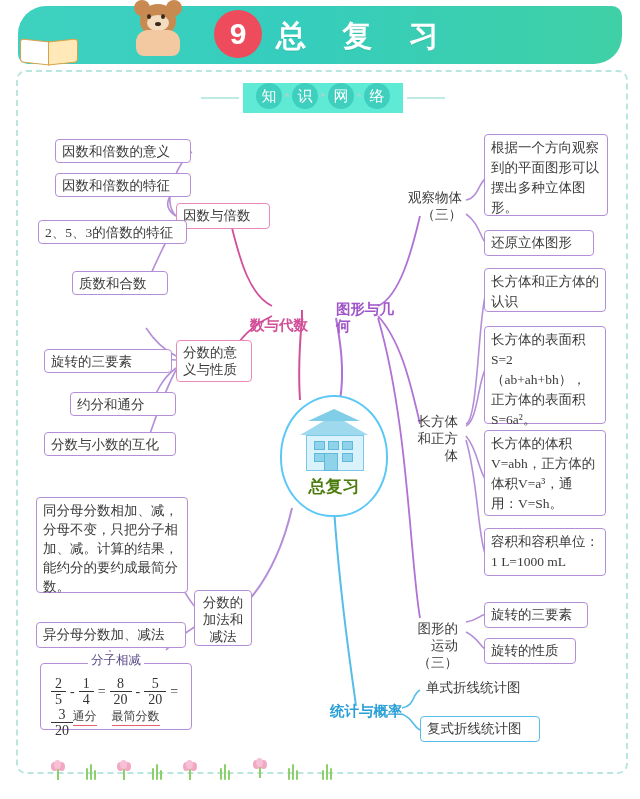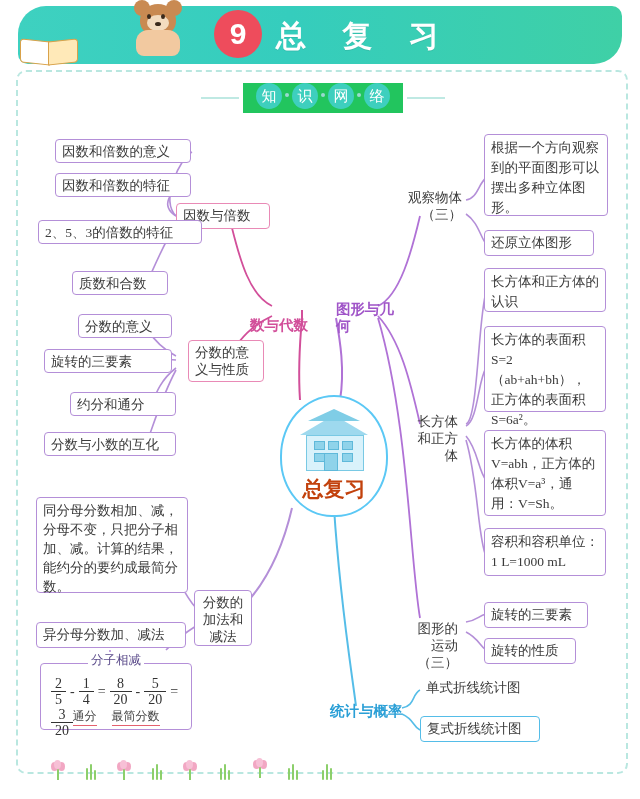--- a/index.html
+++ b/index.html
@@ -63,21 +63,21 @@
     font-family:"Liberation Sans",sans-serif;
     text-shadow:0 1px 0 rgba(0,0,0,.08);
   }
   
   .dashbox{
     position:absolute;left:16px;top:70px;width:608px;height:700px;
     border:2px dashed #b9e7e0;border-radius:10px;
   }
   .sec-title{
     position:absolute;left:243px;top:83px;width:160px;height:30px;
-    background:#22c55e;text-align:center;
+    background:#5eead4;text-align:center;
   }
   .sec-title .bead{
     display:inline-block;width:26px;height:26px;border-radius:50%;
     background:#3ecfbe;color:#fff;font-size:15px;line-height:26px;text-align:center;
     font-family:"Liberation Sans",sans-serif;vertical-align:middle;margin:0 1px;
   }
   .sec-title .dot{
     display:inline-block;width:4px;height:4px;border-radius:50%;background:#9ad9d0;
     vertical-align:middle;margin:0 2px 3px 2px;
   }
@@ -108,21 +108,21 @@
     position:absolute;left:6px;top:26px;width:56px;height:34px;background:#d9f2fb;border:1px solid #79c9e4;
   }
   .house .win{
     position:absolute;width:9px;height:7px;background:#8fd3ea;border:1px solid #5fb9da;
   }
   .house .door{
     position:absolute;left:24px;top:44px;width:12px;height:16px;background:#8fd3ea;border:1px solid #5fb9da;
   }
   .center-label{
     position:absolute;left:0;top:78px;width:104px;text-align:center;
-    color:#c2410c;font-size:21px;font-weight:bold;font-family:"Liberation Sans",sans-serif;
+    color:#4d7c0f;font-size:17px;font-weight:bold;font-family:"Liberation Sans",sans-serif;
   }
 
   
   .node{
     position:absolute;box-sizing:border-box;
     border:1.5px solid #b48fd8;border-radius:4px;
     background:#fff;color:#3b3b3b;
     font-size:13.5px;line-height:17px;
     padding:3px 6px;
   }
@@ -271,30 +271,29 @@
   </div>
 
   <div class="node nb bold" style="left:244px;top:298px;width:70px;color:#d24f9a;font-size:14.5px;margin-top:16px;">数与代数</div>
 
   <div class="node nb bold" style="left:330px;top:298px;width:80px;color:#a055c8;font-size:14.5px;">图形与几何</div>
 
   <div class="node nb bold" style="left:324px;top:700px;width:90px;color:#2a9fd6;font-size:14.5px;">统计与概率</div>
 
   <div class="node pink" style="left:176px;top:203px;width:94px;height:26px;">因数与倍数</div>
 
-  <div class="node pink" style="left:188px;top:340px;width:76px;height:42px;">分数的意义与性质</div>
+  <div class="node pink" style="left:176px;top:340px;width:76px;height:42px;">分数的意义与性质</div>
 
   <div class="node" style="left:194px;top:590px;width:58px;height:56px;text-align:center;">分数的加法和减法</div>
 
   <div class="node" style="left:55px;top:139px;width:136px;height:24px;">因数和倍数的意义</div>
   <div class="node" style="left:55px;top:173px;width:136px;height:24px;">因数和倍数的特征</div>
-  <div class="node" style="left:38px;top:220px;width:164px;height:24px;">2、5、3的倍数的特征</div>
+  <div class="node" style="left:38px;top:220px;width:149px;height:24px;">2、5、3的倍数的特征</div>
   <div class="node" style="left:72px;top:271px;width:96px;height:24px;">质数和合数</div>
 
-  <div class="node" style="left:78px;top:314px;width:94px;height:24px;">分数的意义</div>
   <div class="node" style="left:44px;top:349px;width:128px;height:24px;">旋转的三要素</div>
   <div class="node" style="left:70px;top:392px;width:106px;height:24px;">约分和通分</div>
   <div class="node" style="left:44px;top:432px;width:132px;height:24px;">分数与小数的互化</div>
 
   <div class="node" style="left:36px;top:497px;width:152px;height:96px;line-height:19px;">同分母分数相加、减，分母不变，只把分子相加、减。计算的结果，能约分的要约成最简分数。</div>
   <div class="node" style="left:36px;top:622px;width:150px;height:26px;">异分母分数加、减法</div>
 
   <div class="fracbox">
     <div class="frac-row">
       <span class="fr"><span class="n">2</span><span class="d">5</span></span><span class="opsym">-</span><span class="fr"><span class="n">1</span><span class="d">4</span></span><span class="opsym">=</span><span class="fr"><span class="n">8</span><span class="d">20</span></span><span class="opsym">-</span><span class="fr"><span class="n">5</span><span class="d">20</span></span><span class="opsym">=</span><span class="fr"><span class="n">3</span><span class="d">20</span></span>
@@ -311,21 +310,21 @@
 
   <div class="node nb c" style="left:402px;top:410px;width:62px;height:44px;">长方体和正方体</div>
 
   <div class="node nb c" style="left:400px;top:617px;width:64px;height:44px;">图形的运动（三）</div>
 
   <div class="node" style="left:484px;top:134px;width:124px;height:82px;line-height:20px;">根据一个方向观察到的平面图形可以摆出多种立体图形。</div>
   <div class="node" style="left:484px;top:268px;width:122px;height:44px;line-height:20px;">长方体和正方体的认识</div>
 
   <div class="node" style="left:484px;top:230px;width:110px;height:26px;">还原立体图形</div>
 
-  <div class="node" style="left:484px;top:326px;width:122px;height:86px;line-height:20px;">
+  <div class="node" style="left:484px;top:326px;width:122px;height:98px;line-height:20px;">
     <span>长方体的表面积S=2（ab+ah+bh），正方体的表面积S=6a²。</span>
   </div>
 
   <div class="node" style="left:484px;top:430px;width:122px;height:86px;line-height:20px;">
     <span>长方体的体积V=abh，正方体的体积V=a³，通用：V=Sh。</span>
   </div>
 
   <div class="node" style="left:484px;top:528px;width:122px;height:48px;line-height:20px;">容积和容积单位：1 L=1000 mL</div>
 
   <div class="node" style="left:484px;top:602px;width:104px;height:26px;">旋转的三要素</div>

